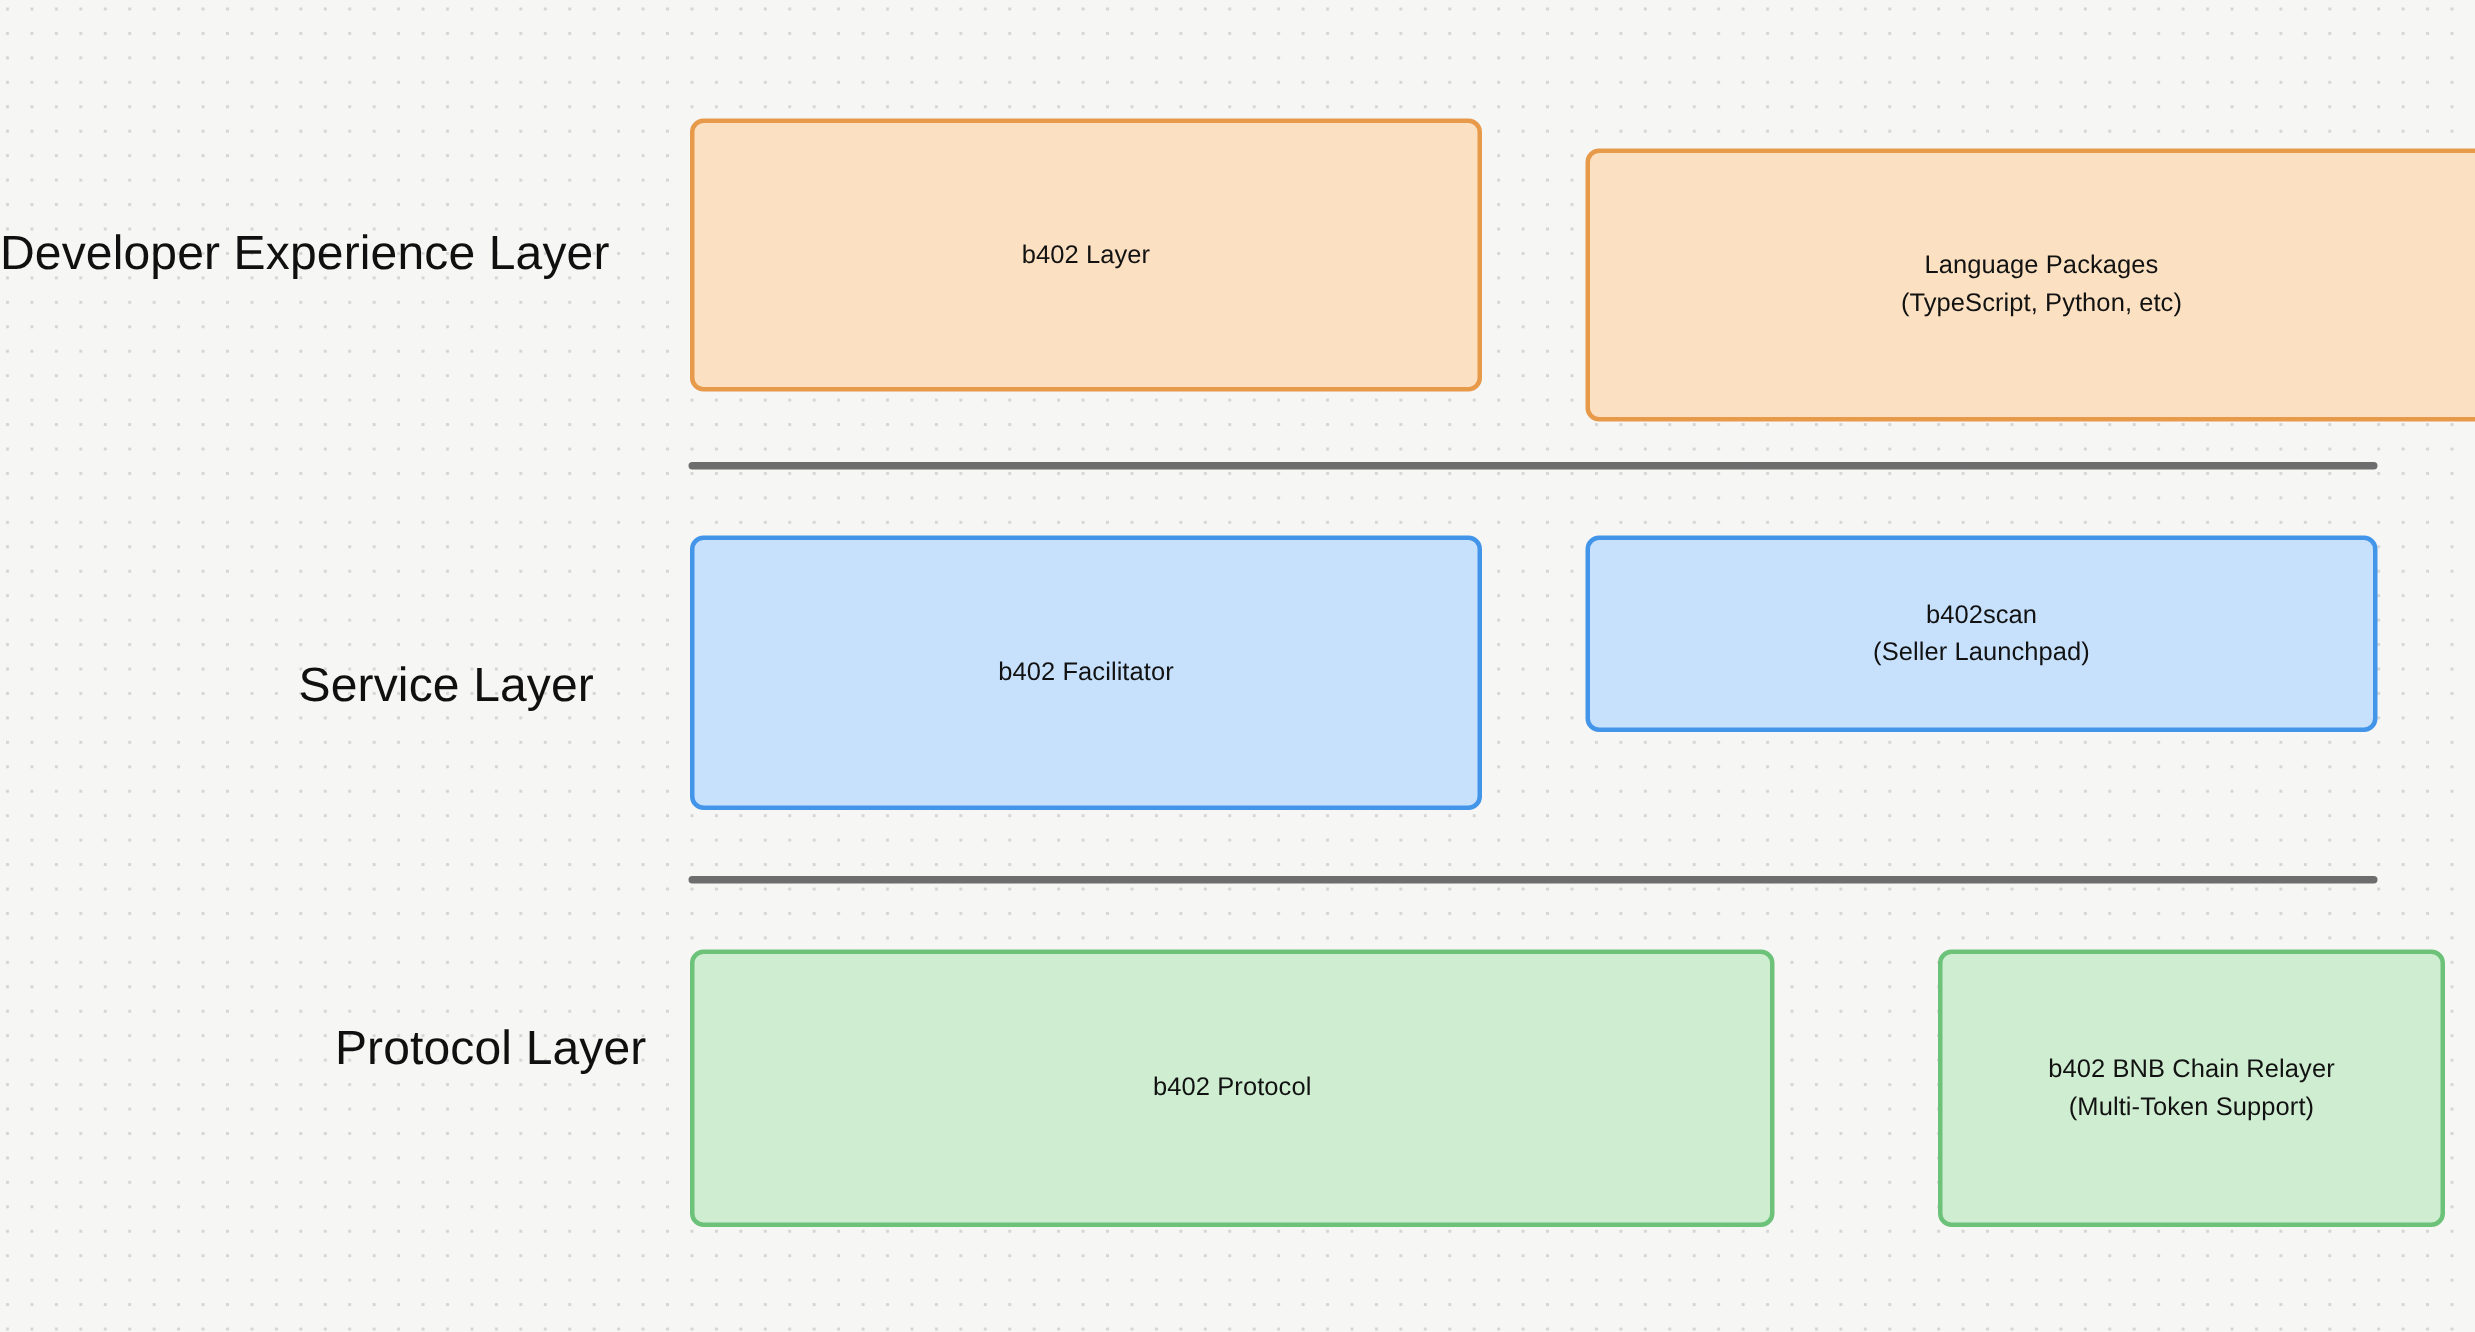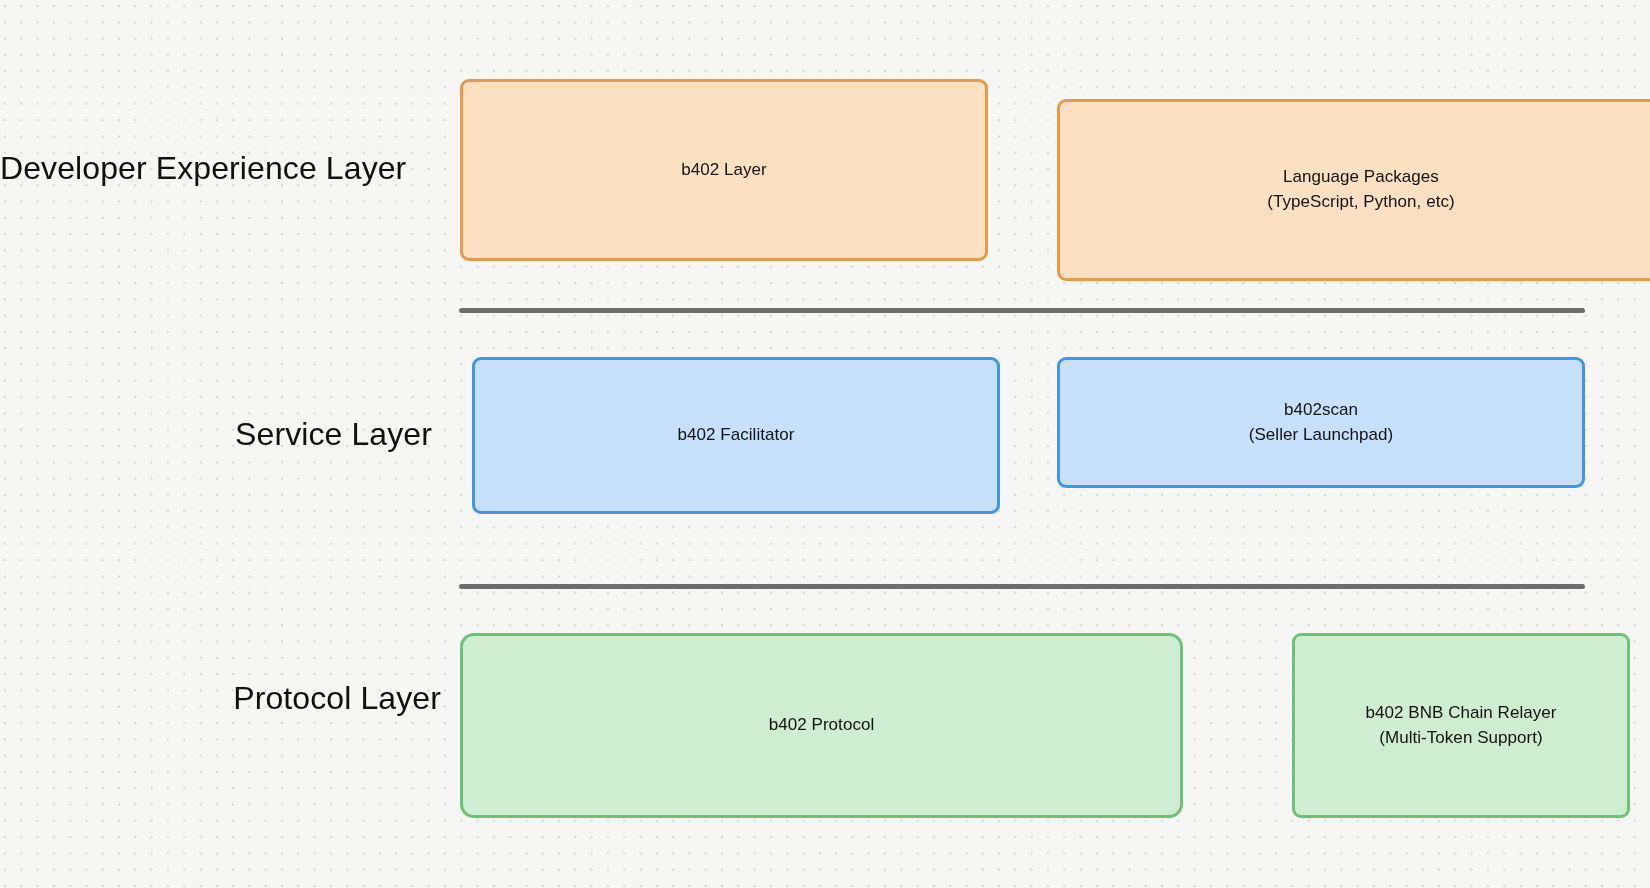--- a/index.html
+++ b/index.html
@@ -104,38 +104,38 @@
 
     <div class="node dx" style="left:1057px; top:79px; width:608px; height:182px;margin-top:20px;">
       <span class="node-text">Language Packages
 (TypeScript, Python, etc)</span>
     </div>
   </div>
 
   <div class="divider" style="left:459px; top:308px; width:1126px;"></div>
 
   <div class="layer-row">
-    <div class="layer-label" style="left:0; top:418px; width:396px;padding-left:36px;">Service Layer</div>
+    <div class="layer-label" style="left:0; top:440px; width:396px;">Service Layer</div>
 
-    <div class="node svc" style="left:472px; top:357px; width:528px; height:157px;">
+    <div class="node svc" style="left:460px; top:357px; width:528px; height:183px;">
       <span class="node-text">b402 Facilitator</span>
     </div>
 
     <div class="node svc" style="left:1057px; top:357px; width:528px; height:131px;">
       <span class="node-text">b402scan
 (Seller Launchpad)</span>
     </div>
   </div>
 
   <div class="divider" style="left:459px; top:584px; width:1126px;"></div>
 
   <div class="layer-row">
-    <div class="layer-label" style="left:14px; top:682px; width:396px;padding-left:31px;">Protocol Layer</div>
+    <div class="layer-label" style="left:4px; top:682px; width:396px;padding-left:31px;">Protocol Layer</div>
 
-    <div class="node proto" style="left:460px; top:633px; width:723px; height:185px;border-radius:14px;">
+    <div class="node proto" style="left:460px; top:633px; width:723px; height:185px;">
       <span class="node-text">b402 Protocol</span>
     </div>
 
     <div class="node proto" style="left:1247px; top:633px; width:338px; height:185px;margin-left:45px;">
       <span class="node-text">b402 BNB Chain Relayer
 (Multi-Token Support)</span>
     </div>
   </div>
 
 </div>

